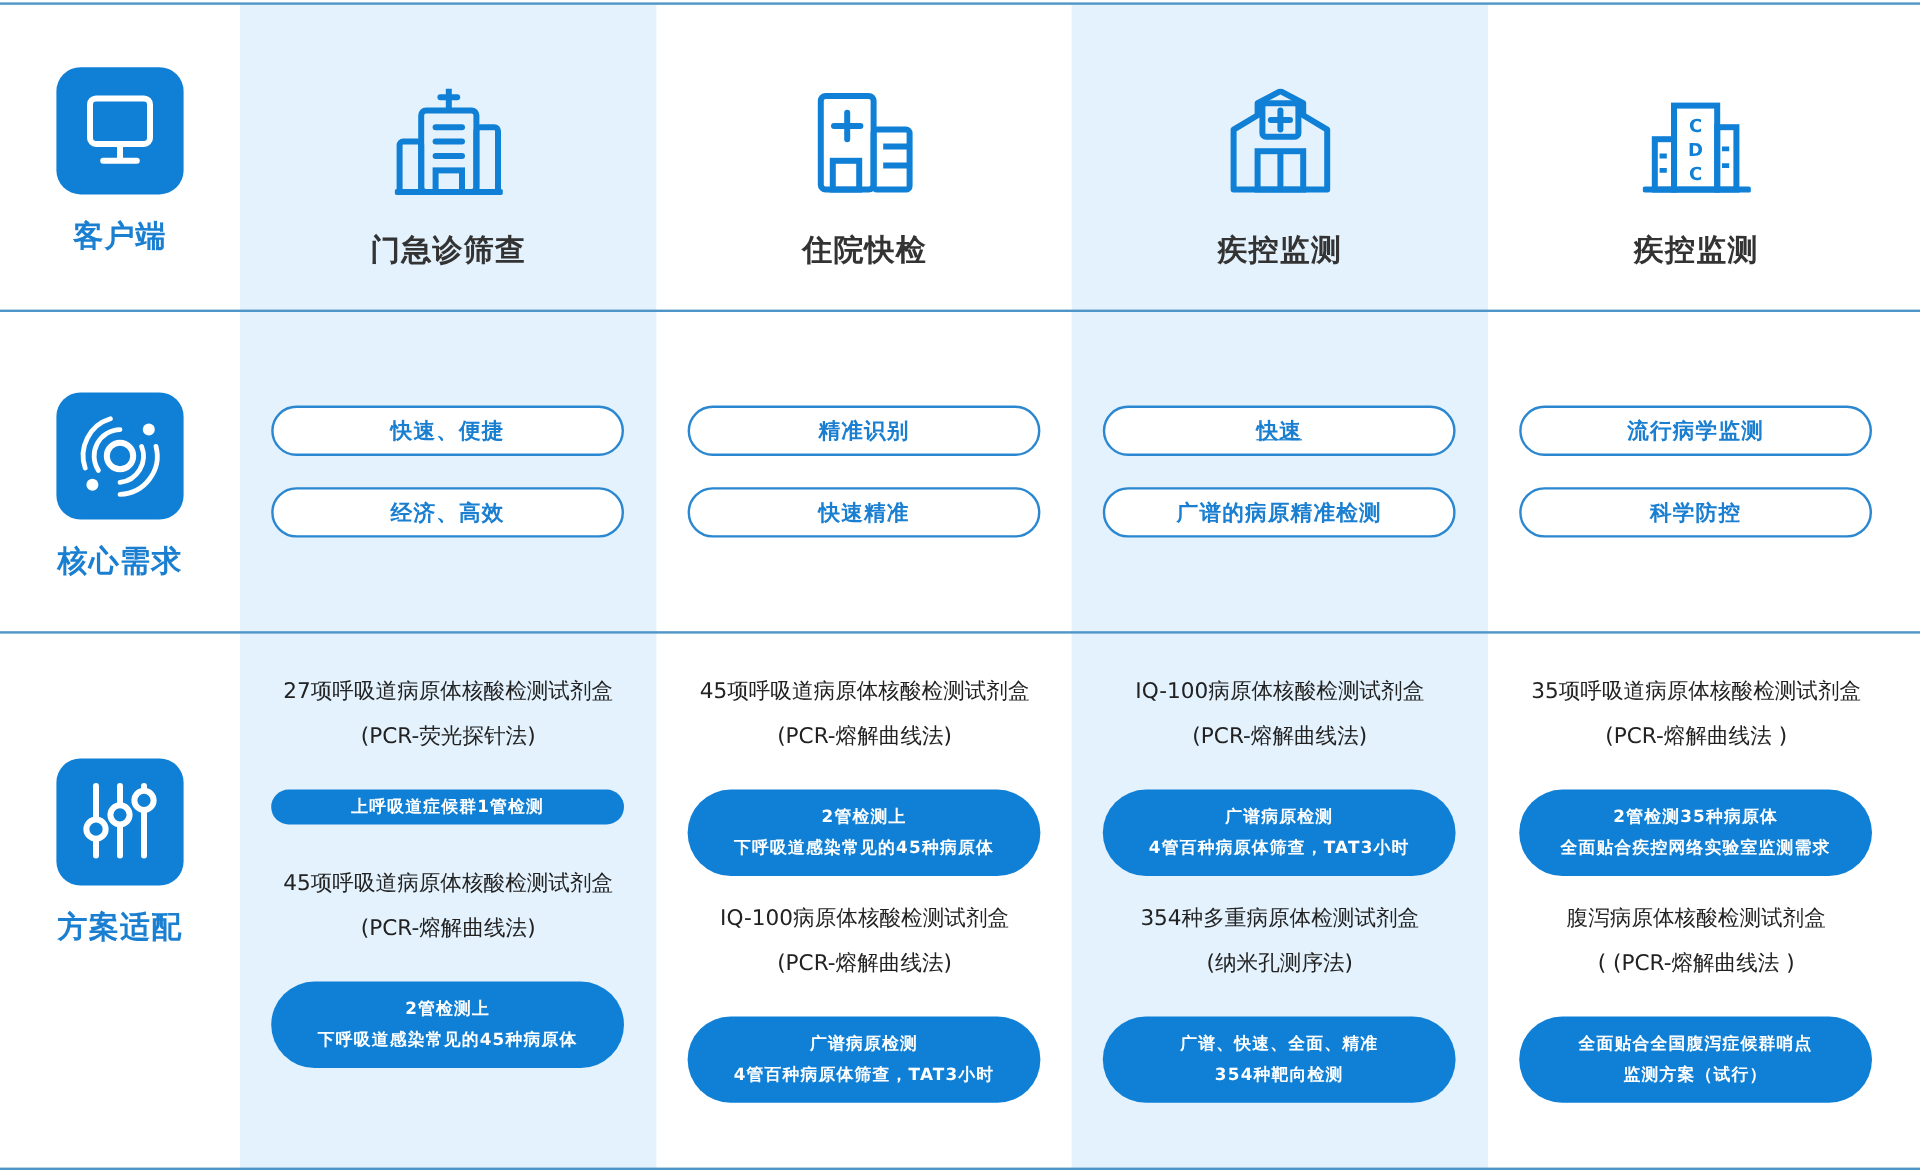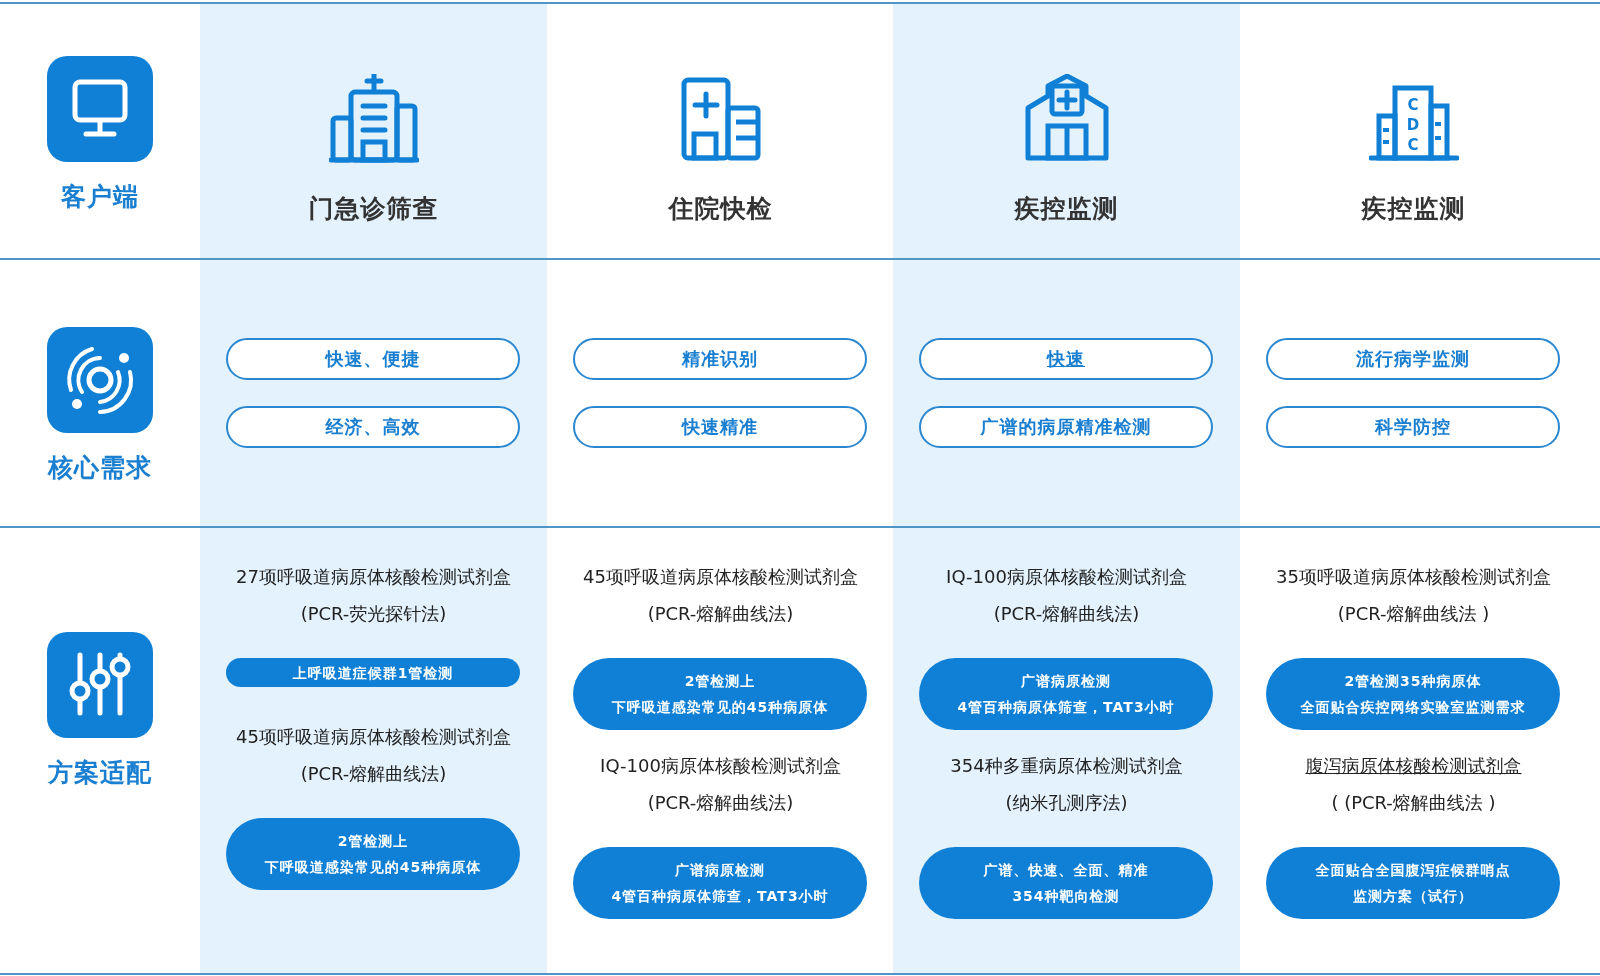--- a/index.html
+++ b/index.html
@@ -215,19 +215,19 @@
   <div class="outline-pill" style="top:145px;">科学防控</div>
   <div class="outline-pill" style="top:77px;">流行病学监测</div>
 </div>
 <div class="col sol" style="left:1240px;">
   <div class="kit" style="top:29px;text-align:center;">35项呼吸道病原体核酸检测试剂盒</div>
   <div class="kit" style="top:66px;">(PCR-熔解曲线法 )</div>
   <div class="fill-pill double" style="top:129px;">
     <span>2管检测35种病原体</span>
     <span>全面贴合疾控网络实验室监测需求</span>
   </div>
-  <div class="kit" style="top:218px;text-decoration:underline;">腹泻病原体核酸检测试剂盒</div>
+  <div class="kit" style="top:218px;">腹泻病原体核酸检测试剂盒</div>
   <div class="kit" style="top:255px;">( (PCR-熔解曲线法 )</div>
   <div class="fill-pill double" style="top:318px;">
     <span>全面贴合全国腹泻症候群哨点</span>
     <span>监测方案（试行）</span>
   </div>
 </div>
 
 </body></html>

